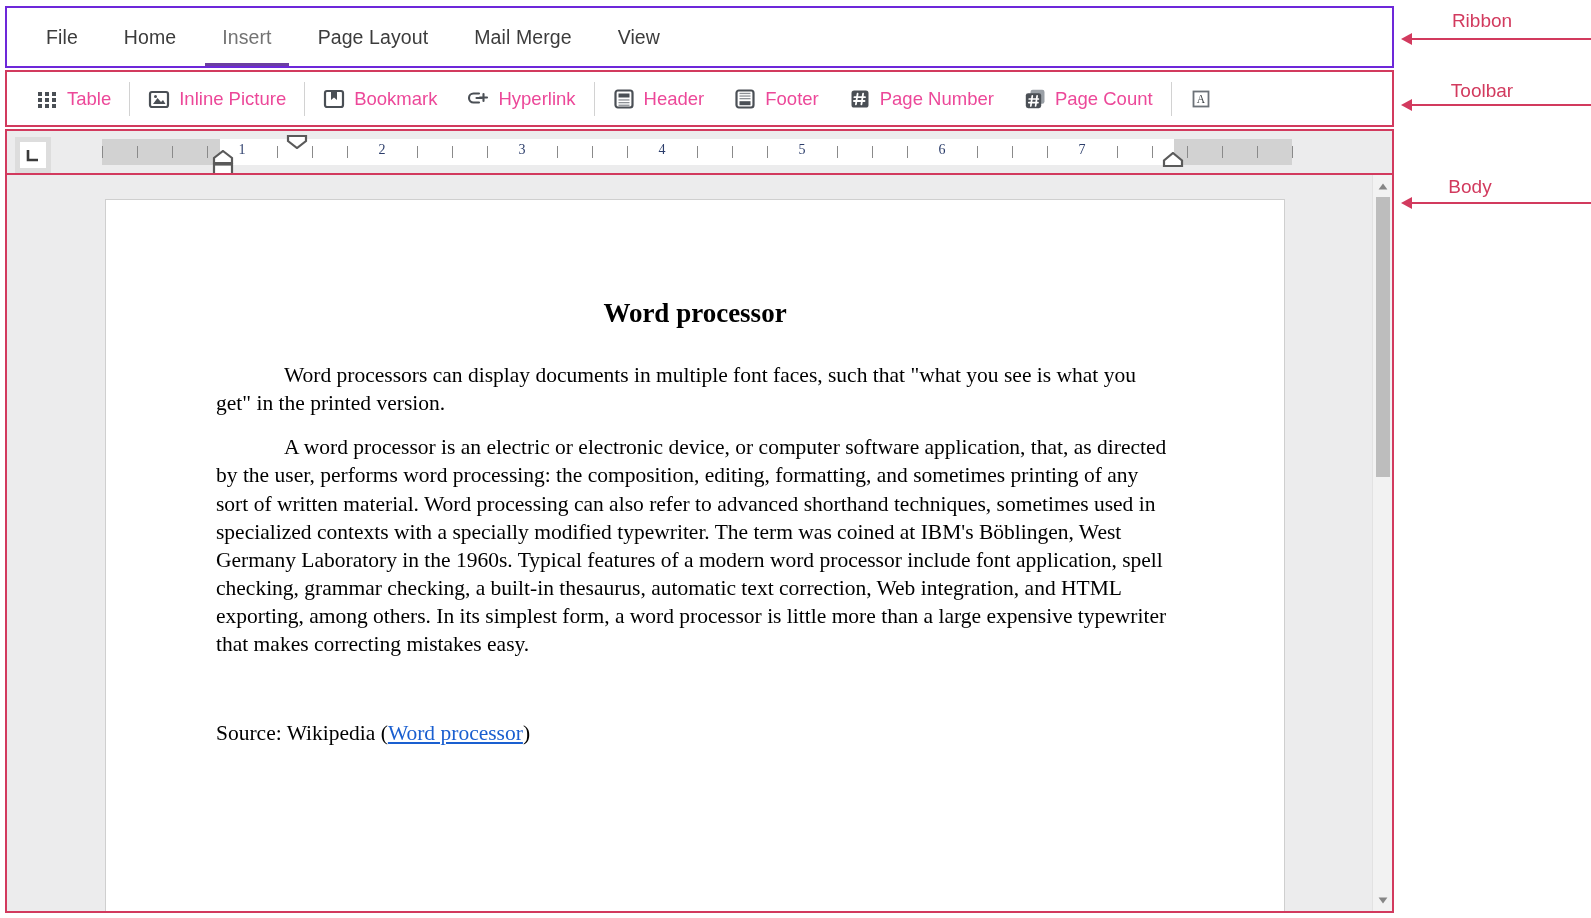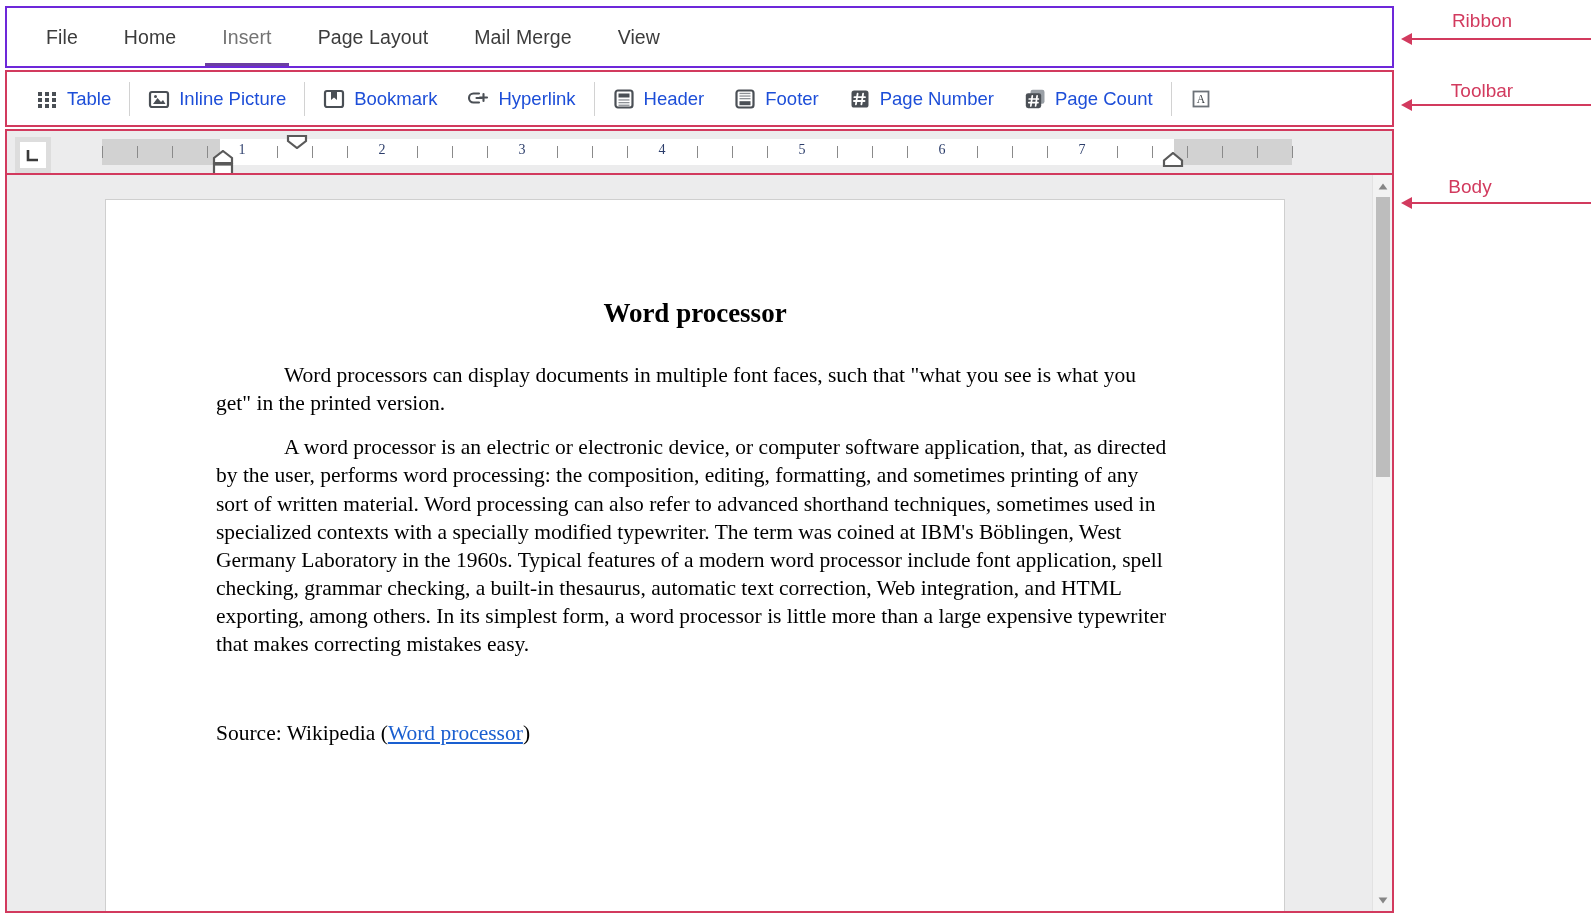--- a/index.html
+++ b/index.html
@@ -74,21 +74,21 @@
     align-items: center;
     padding-left: 14px;
   }
   .tb-item {
     display: flex;
     align-items: center;
     gap: 9px;
     padding: 0 15px;
     height: 40px;
     font-size: 18.5px;
-    color: #1d4ed8;
+    color: #ec4899;
     cursor: pointer;
     white-space: nowrap;
   }
   .tb-sep {
     width: 1px;
     height: 34px;
     background: #d2d2d2;
     margin: 0 3px;
     flex: none;
   }

